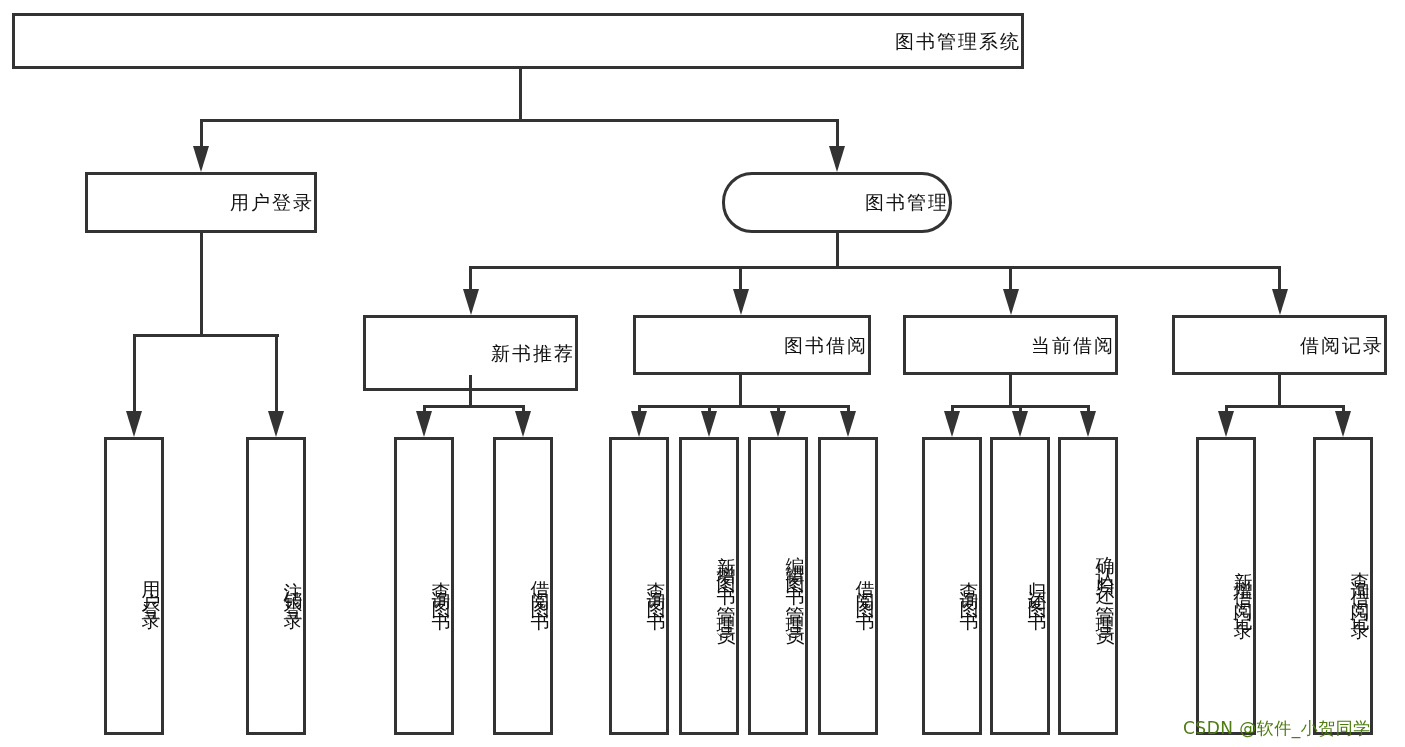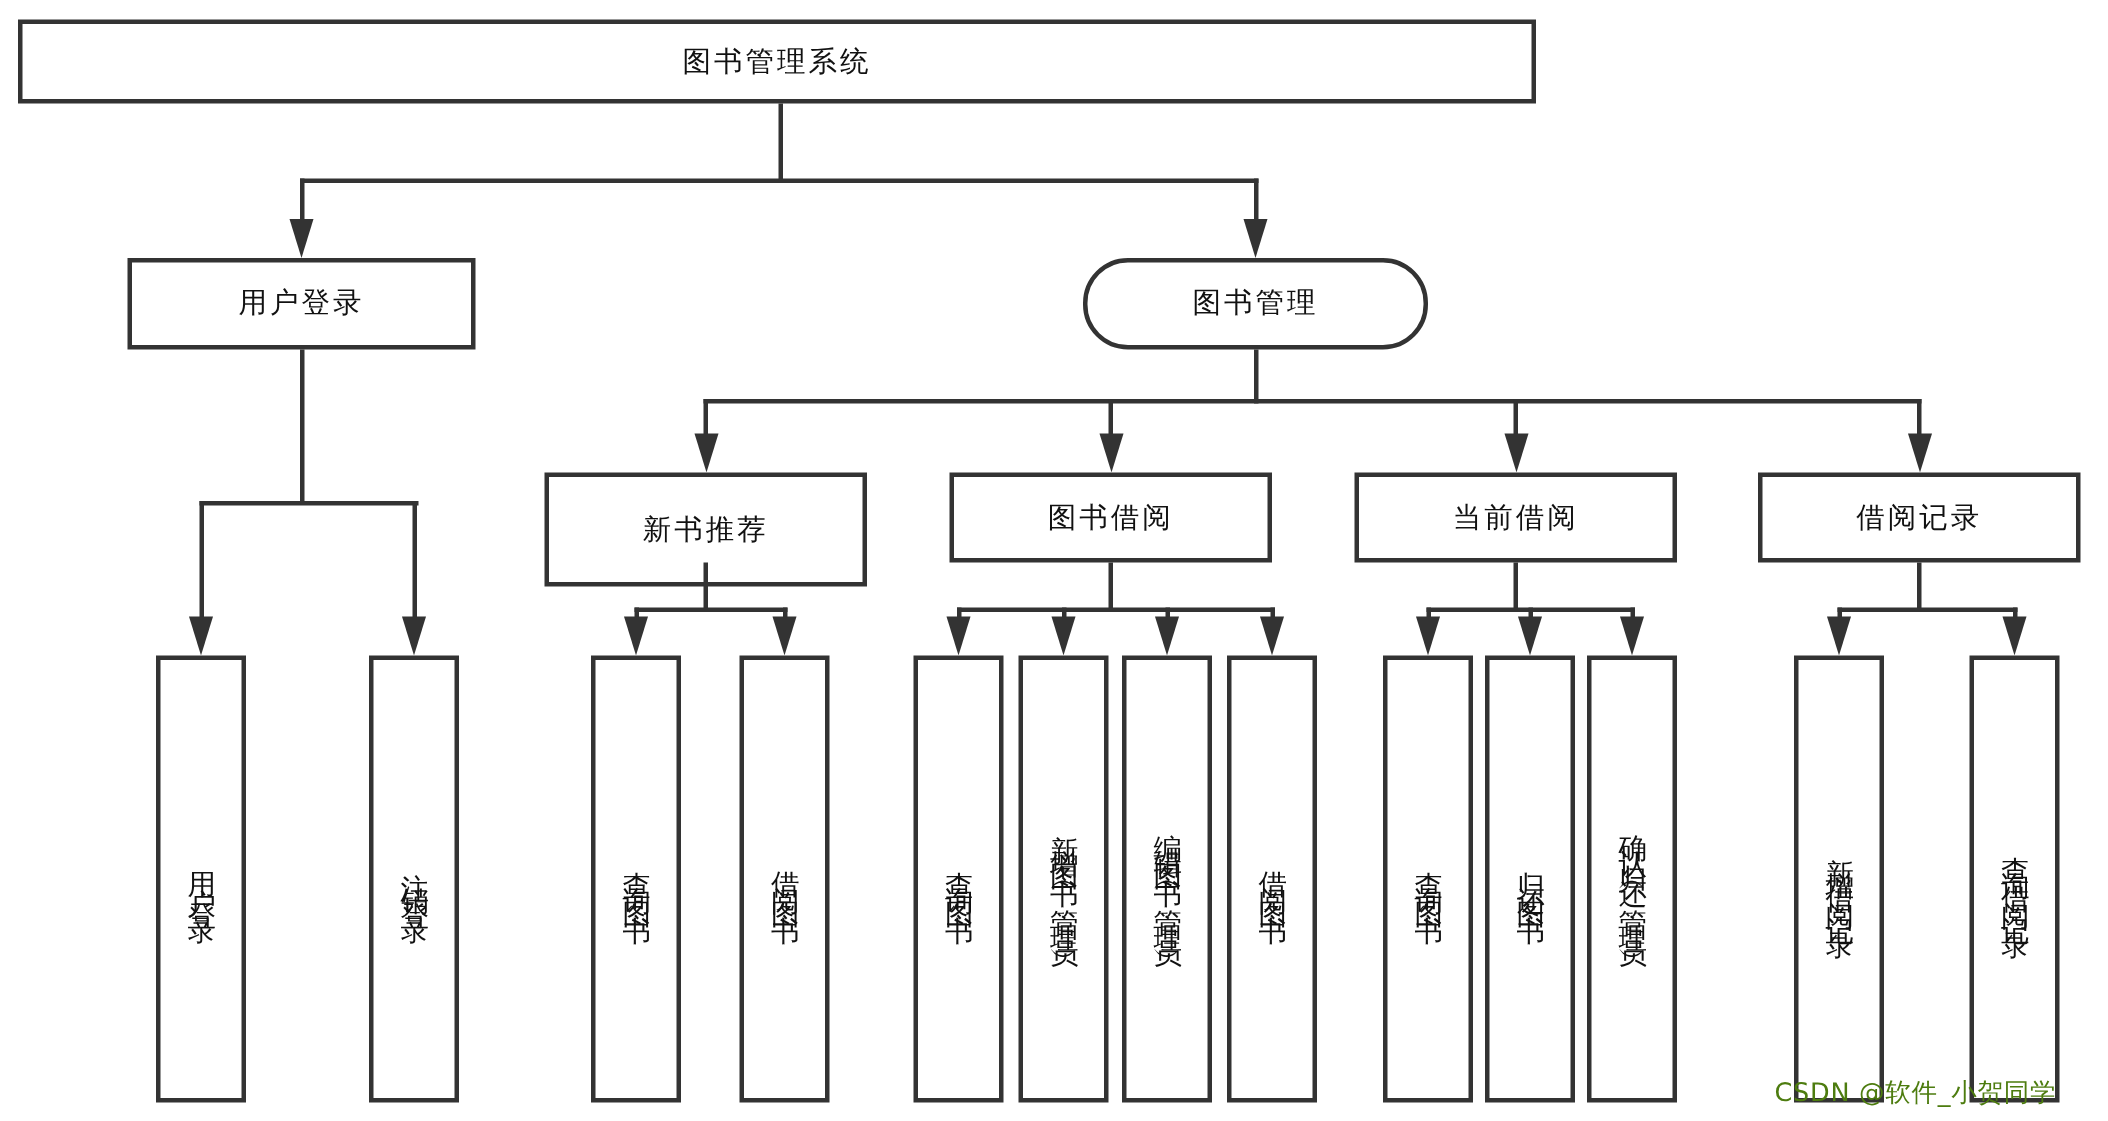--- a/index.html
+++ b/index.html
@@ -5,21 +5,21 @@
   * { margin:0; padding:0; box-sizing:border-box; }
   html,body { background:#ffffff; }
   body { font-family:"DejaVu Sans","Liberation Sans",sans-serif; }
   .canvas {
     position:relative; width:1405px; height:747px;
     background:#ffffff; overflow:hidden;
   }
   .node {
     position:absolute; background:#ffffff;
     border:3px solid #333333; color:#111111;
-    display:flex; align-items:center; justify-content:center;
+    display:flex; align-items:center; justify-content:flex-end;
     text-align:center;
   }
   .hlabel { font-size:19px; letter-spacing:2px; line-height:1; }
   .vtext {
     writing-mode:vertical-rl; text-orientation:mixed;
     font-size:19px; letter-spacing:10px; line-height:1;
   }
   .hline { position:absolute; height:3px; background:#333333; }
   .vline { position:absolute; width:3px;  background:#333333; }
   .arrow-down {
@@ -63,21 +63,21 @@
   <div class="vline" style="left:1009px; top:266px; height:26px;"></div>
   <div class="vline" style="left:1278px; top:266px; height:26px;"></div>
   <div class="arrow-down" style="left:463px;  top:289px;"></div>
   <div class="arrow-down" style="left:733px;  top:289px;"></div>
   <div class="arrow-down" style="left:1003px; top:289px;"></div>
   <div class="arrow-down" style="left:1272px; top:289px;"></div>
 
   <div class="node" style="left:363px; top:315px; width:215px; height:76px;">
     <span class="hlabel">新书推荐</span>
   </div>
-  <div class="node" style="left:633px; top:315px; width:215px; height:60px;">
+  <div class="node" style="left:633px; top:315px; width:238px; height:60px;">
     <span class="hlabel">图书借阅</span>
   </div>
   <div class="node" style="left:1172px; top:315px; width:215px; height:60px;">
     <span class="hlabel">借阅记录</span>
   </div>
   <div class="node" style="left:903px; top:315px; width:215px; height:60px;">
     <span class="hlabel">当前借阅</span>
   </div>
 
   <div class="vline" style="left:200px; top:233px; height:103px;"></div>

